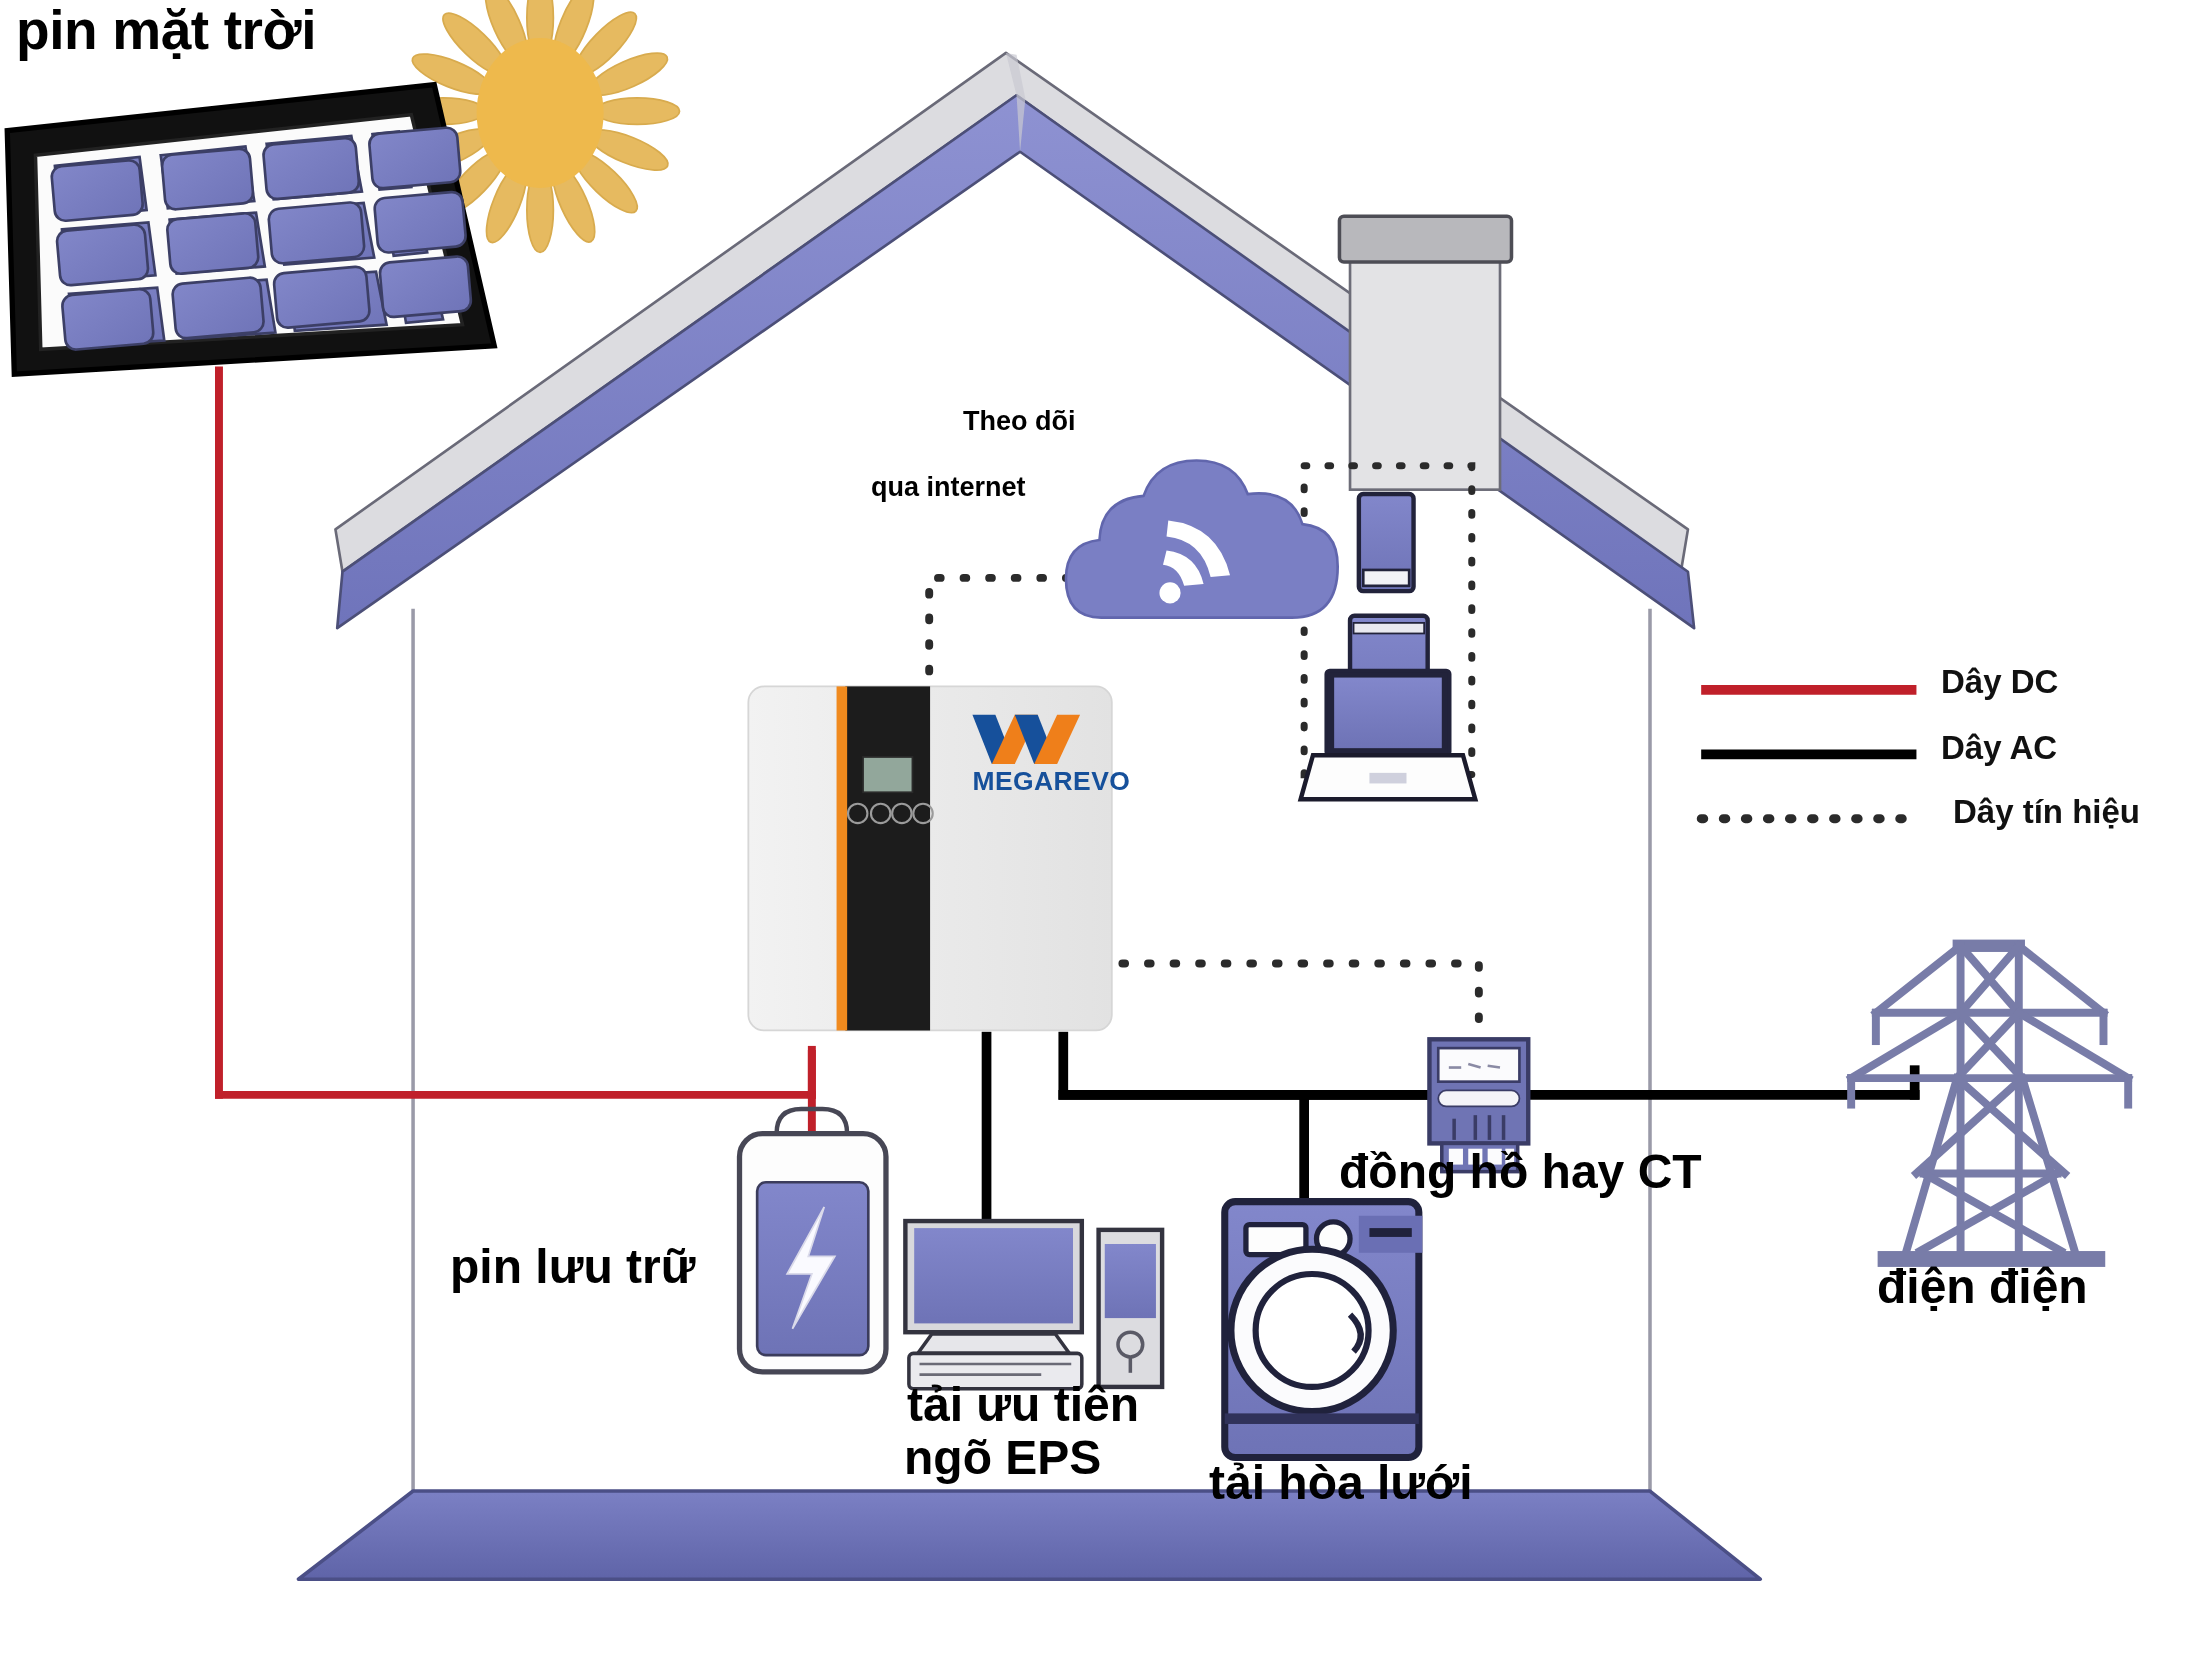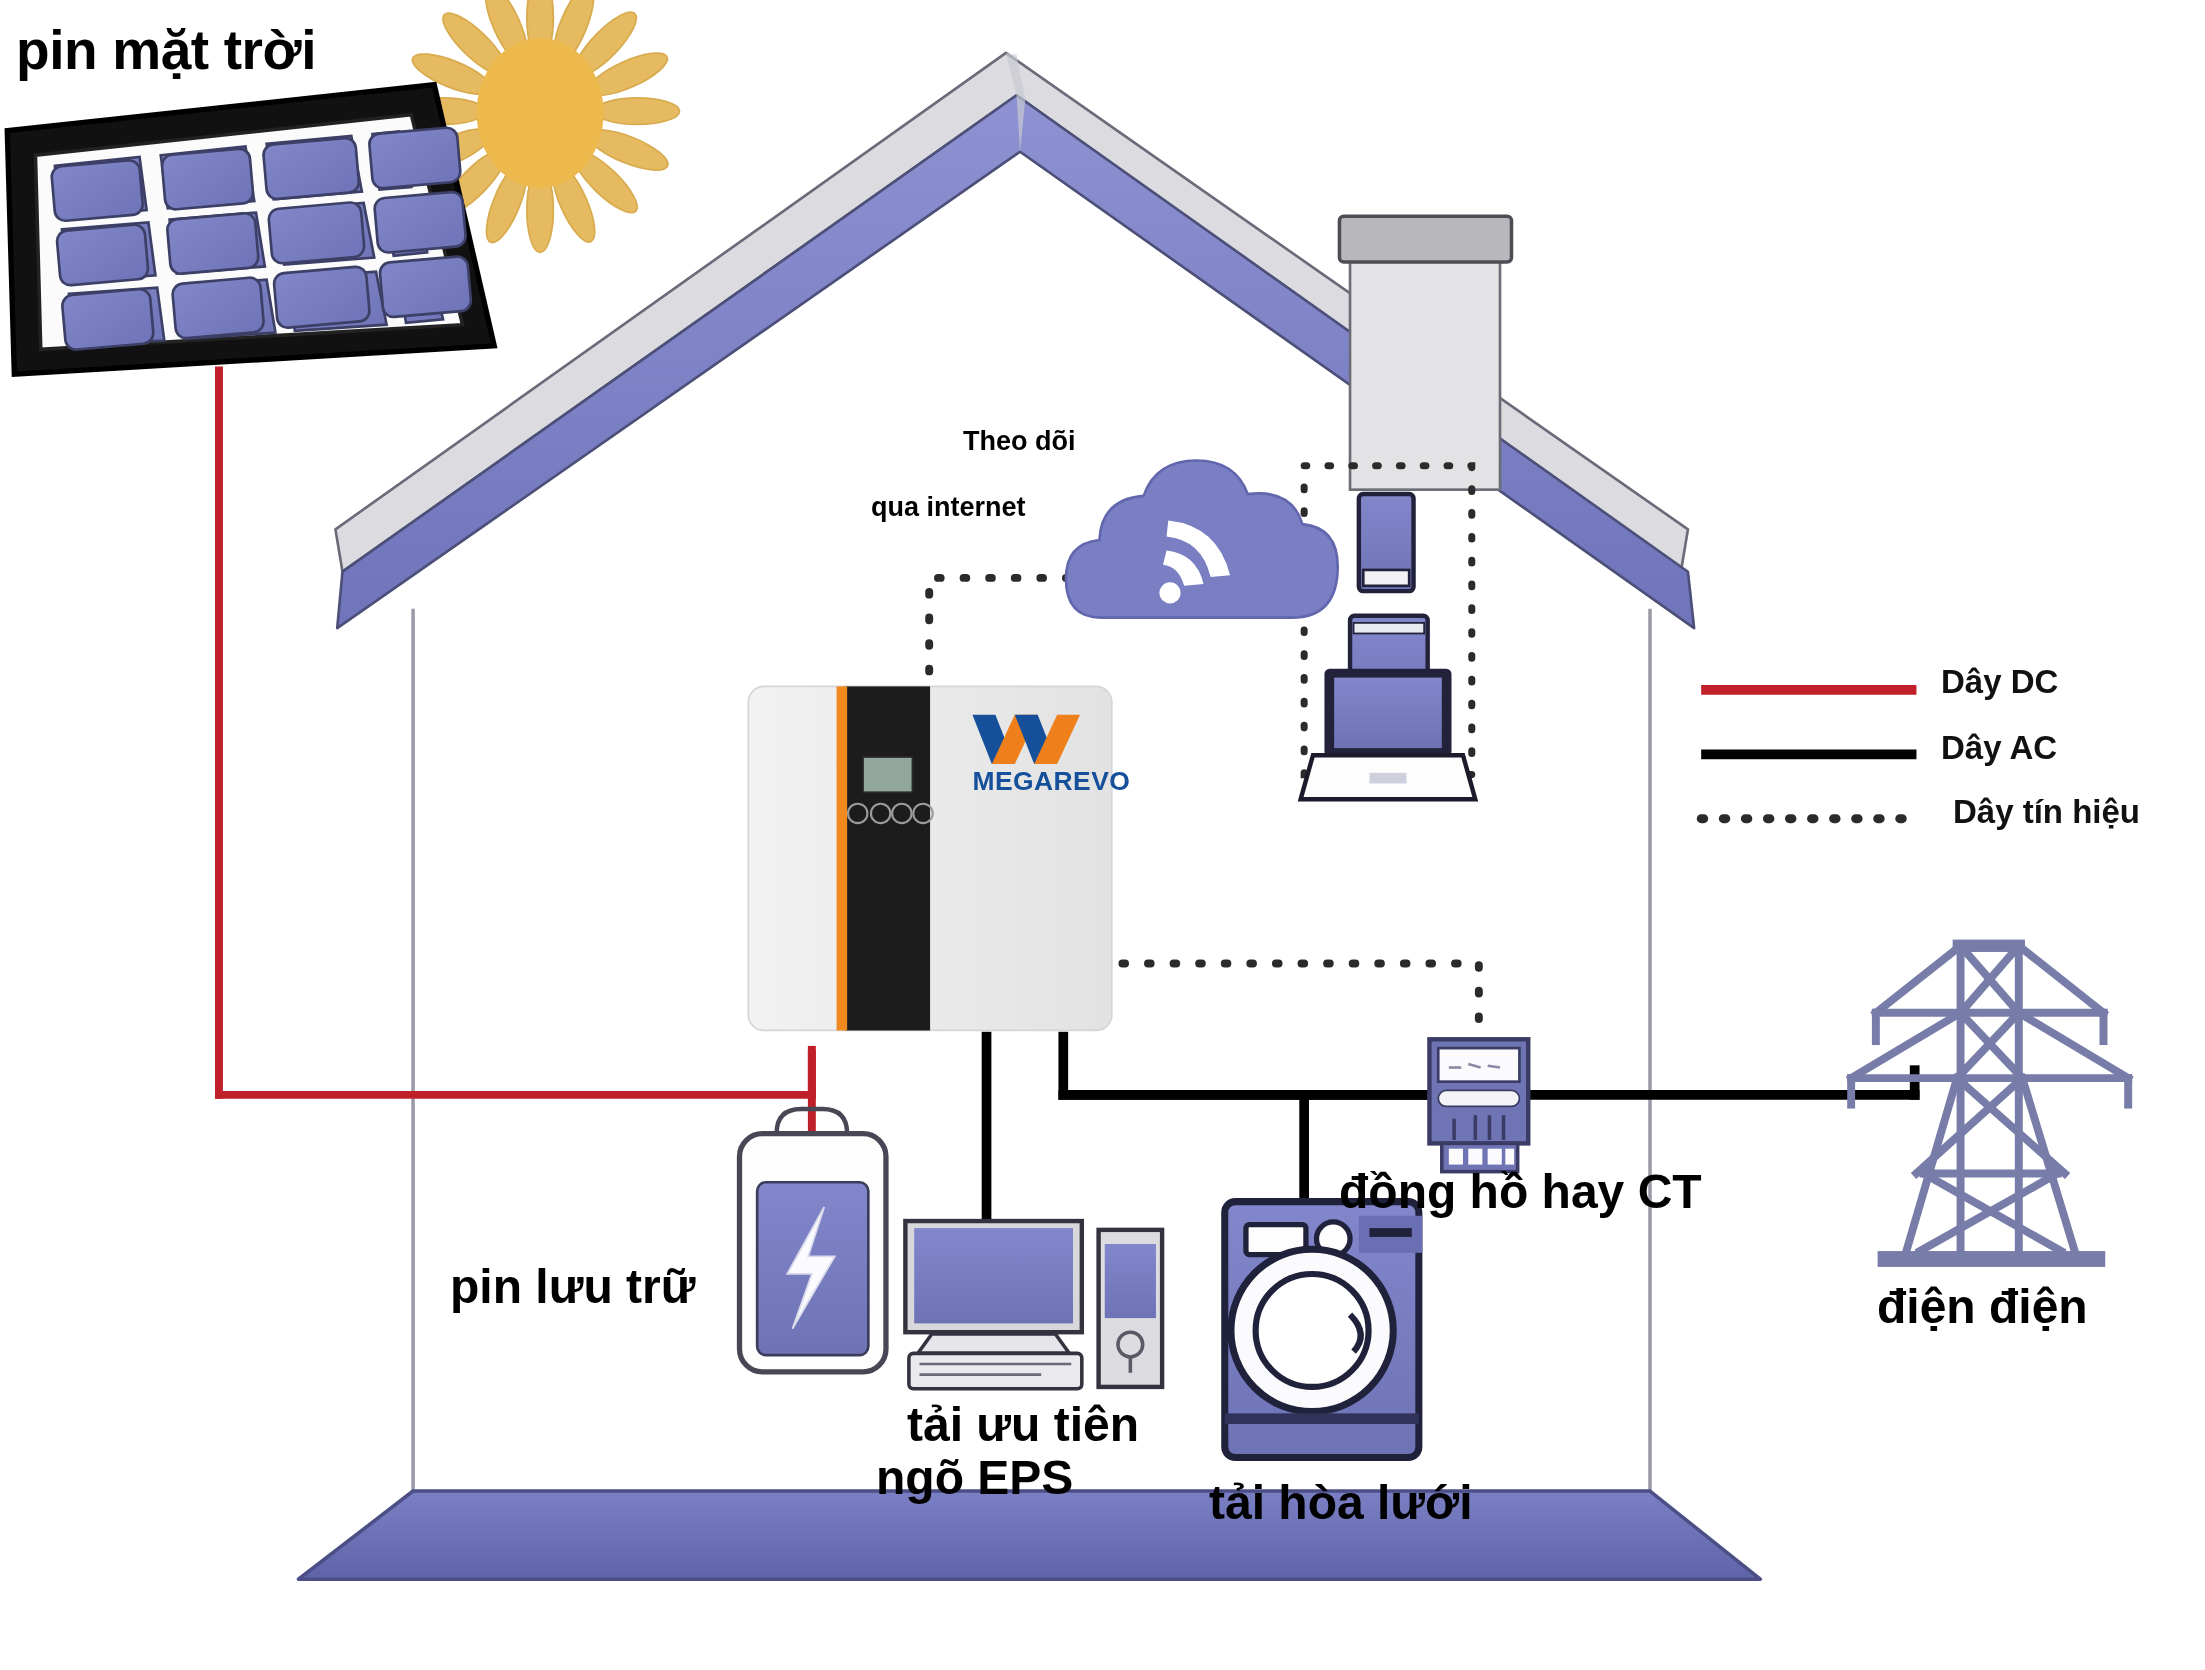--- a/index.html
+++ b/index.html
@@ -1,19 +1,19 @@
 <!DOCTYPE html>
 <html style="font-size:14px"><head>
 <meta charset="utf-8">
 <style>
   html,body{margin:0;padding:0;background:#ffffff;}
   body{font-family:"Liberation Sans", sans-serif;}
   #stage{position:relative;width:2206px;height:1671px;background:#fff;overflow:hidden;}
   #svgroot{position:absolute;left:0;top:0;width:2206px;height:1671px;}
-  .lbl{position:absolute;font-weight:bold;color:#000;line-height:1.12;white-space:pre;margin-top:20px;}
+  .lbl{position:absolute;font-weight:bold;color:#000;line-height:1.12;white-space:pre;}
   .lbl-xl{font-size:55px;letter-spacing:-0.4px;}
   .lbl-lg{font-size:27px;}
   .lbl-md{font-size:48px;}
   .legend-text{font-size:33px;font-weight:bold;color:#111;}
 </style>
 </head>
 <body>
 
 <div id="stage">
 
@@ -299,21 +299,21 @@
 
   <div class="lbl lbl-xl" style="left:16px;top:0px;">pin mặt trời</div>
 
   <div class="lbl lbl-lg" style="left:963px;top:406px;">Theo dõi</div>
   <div class="lbl lbl-lg" style="left:871px;top:472px;">qua internet</div>
 
 
   <div class="lbl lbl-md" style="left:450px;top:1240px;">pin lưu trữ</div>
 
   <div class="lbl lbl-md" style="left:907px;top:1378px;">tải ưu tiên</div>
-  <div class="lbl lbl-md" style="left:876px;top:1431px;">ngõ EPS</div>
+  <div class="lbl lbl-md" style="left:904px;top:1431px;">ngõ EPS</div>
 
   <div class="lbl lbl-md" style="left:1209px;top:1456px;">tải hòa lưới</div>
 
   <div class="lbl lbl-md" style="left:1339px;top:1145px;">đồng hồ hay CT</div>
 
   <div class="lbl lbl-md" style="left:1877px;top:1260px;">điện điện</div>
 
   <div class="legend-text" style="position:absolute;left:1941px;top:663px;">Dây DC</div>
   <div class="legend-text" style="position:absolute;left:1941px;top:729px;">Dây AC</div>
   <div class="legend-text" style="position:absolute;left:1941px;top:793px;margin-left:12px;">Dây tín hiệu</div>

